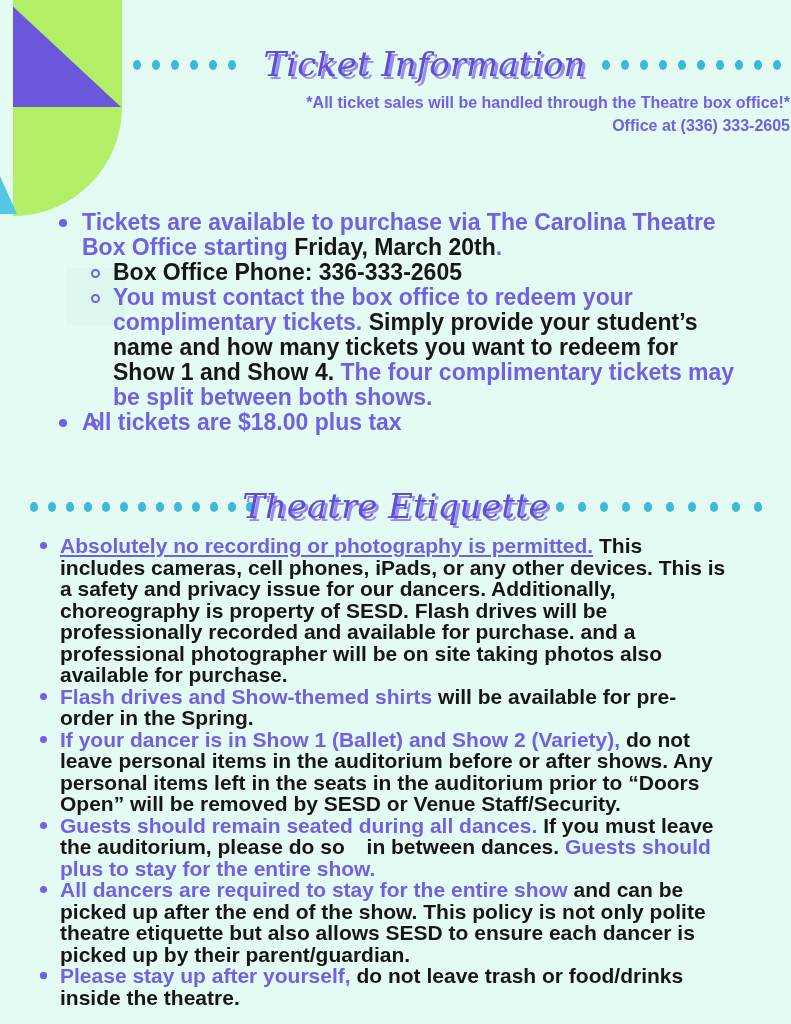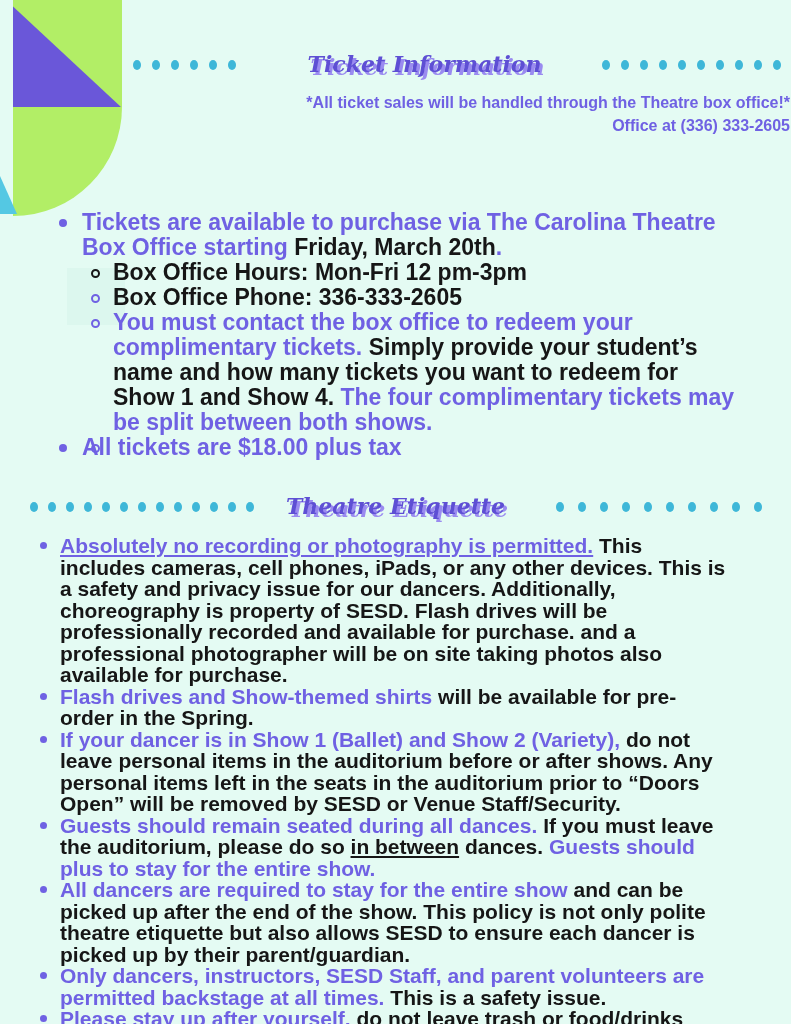--- a/index.html
+++ b/index.html
@@ -21,22 +21,22 @@
        clip-path:polygon(0 6%,100% 100%,0 100%);}
   .qc{left:13px;top:107px;width:109px;height:109px;background:var(--lime);
       border-radius:0 0 100% 0;}
   .edge{left:0;top:176px;width:17px;height:38px;background:var(--deco_cyan);
         clip-path:polygon(0 0,100% 100%,0 100%);z-index:2;}
   
   .heading-row{position:absolute;width:100%;height:46px;z-index:3;}
   .h1-row{top:42px;} .h2-row{top:484px;}
   .title{
     position:absolute;top:0;left:50%;transform:translateX(-50%);
-    font-family:"DejaVu Serif",serif;font-style:italic;font-weight:bold;
-    font-size:22px;line-height:44px;color:var(--heading_fill);
+    font-family:"DejaVu Serif",serif;font-style:italic;font-weight:normal;
+    font-size:34px;line-height:44px;color:var(--heading_fill);
     text-shadow:3px 3px 0 var(--heading_shadow);white-space:nowrap;
   }
   .h1-row .title{left:calc(50% + 29px);}
   .dots{position:absolute;top:18px;display:flex;gap:11px;align-items:center;}
   .h1-row .dots-left{left:133px;}  .h1-row .dots-right{right:10px;}
   .h2-row .dots-left{left:30px;gap:10px;} .h2-row .dots-right{right:29px;gap:14px;}
   .dot{width:8px;height:10px;border-radius:50%;background:var(--dot_teal);display:inline-block;}
   
   .subtitle{position:absolute;left:90px;top:91px;width:700px;text-align:right;z-index:3;}
   .subtitle p{color:var(--purple_text);font-size:16px;font-weight:bold;line-height:23px;}
@@ -54,21 +54,21 @@
   .marker{position:absolute;top:9px;display:inline-block;}
   .mk-filled{width:8px;height:8px;border-radius:50%;}
   .list2 .mk-filled{width:7px;height:7px;}
   .mk-filled.mc-purple{background:var(--purple_text);}
   .mk-hollow{width:9px;height:9px;border-radius:50%;background:transparent;}
   .mk-hollow.mc-purple{border:2px solid var(--purple_text);}
   .mk-hollow.mc-black{border:2px solid var(--black_text);}
   .sg-p{color:var(--purple_text);}
   .sg-b{color:var(--black_text);}
   .sg-pu{color:var(--purple_text);text-decoration:underline;}
-  .sg-bu{color:var(--black_text);text-decoration:underline;}
+  .sg-bu{color:var(--black_text);margin-left:16px;}
   
   .highlight{position:absolute;left:67px;top:268px;width:58px;height:57px;
              background:var(--highlight_box);z-index:2;}
 </style>
 </head>
 <body>
 
 <div class="deco sq"></div>
 <div class="deco tri"></div>
 <div class="deco qc"></div>
@@ -100,21 +100,20 @@
 
 <div class="subtitle">
   <p>*All ticket sales will be handled through the Theatre box office!*</p>
   <p>Office at (336) 333-2605</p>
 </div>
 
 <div class="highlight"></div>
 
 <ul class="list1">
     <li class="ind1"><span class="marker mk-filled mc-purple"></span><span><span class="sg-p">Tickets are available to purchase via The Carolina Theatre Box Office starting </span><span class="sg-b">Friday, March 20th</span><span class="sg-p">.</span></span></li>
-    <li class="ind2"><span class="marker mk-hollow mc-black"></span><span><span class="sg-b">Box Office Hours: Mon-Fri 12 pm-3pm</span></span></li>
     <li class="ind2"><span class="marker mk-hollow mc-purple"></span><span><span class="sg-b">Box Office Phone: 336-333-2605</span></span></li>
     <li class="ind2"><span class="marker mk-hollow mc-purple"></span><span><span class="sg-p">You must contact the box office to redeem your complimentary tickets. </span><span class="sg-b">Simply provide your student’s name and how many tickets you want to redeem for Show 1 and Show 4. </span><span class="sg-p">The four complimentary tickets may be split between both shows.</span></span></li>
     <li class="ind2"><span class="marker mk-hollow mc-purple"></span></li>
     <li class="ind1"><span class="marker mk-filled mc-purple"></span><span><span class="sg-p">All tickets are $18.00 plus tax</span></span></li>
   </ul>
 
 <div class="heading-row h2-row">
   <div class="dots dots-left">
       <span class="dot"></span>
       <span class="dot"></span>
@@ -144,15 +143,15 @@
       <span class="dot"></span>
     </div>
 </div>
 
 <ul class="list2">
     <li class="ind1"><span class="marker mk-filled mc-purple"></span><span><span class="sg-pu">Absolutely no recording or photography is permitted.</span><span class="sg-b"> This includes cameras, cell phones, iPads, or any other devices. This is a safety and privacy issue for our dancers. Additionally, choreography is property of SESD. Flash drives will be professionally recorded and available for purchase. and a professional photographer will be on site taking photos also available for purchase.</span></span></li>
     <li class="ind1"><span class="marker mk-filled mc-purple"></span><span><span class="sg-p">Flash drives and Show-themed shirts</span><span class="sg-b"> will be available for pre-order in the Spring.</span></span></li>
     <li class="ind1"><span class="marker mk-filled mc-purple"></span><span><span class="sg-p">If your dancer is in Show 1 (Ballet) and Show 2 (Variety),</span><span class="sg-b"> do not leave personal items in the auditorium before or after shows. Any personal items left in the seats in the auditorium prior to “Doors Open” will be removed by SESD or Venue Staff/Security.</span></span></li>
     <li class="ind1"><span class="marker mk-filled mc-purple"></span><span><span class="sg-p">Guests should remain seated during all dances.</span><span class="sg-b"> If you must leave the auditorium, please do so </span><span class="sg-bu">in between</span><span class="sg-b"> dances. </span><span class="sg-p">Guests should plus to stay for the entire show.</span></span></li>
     <li class="ind1"><span class="marker mk-filled mc-purple"></span><span><span class="sg-p">All dancers are required to stay for the entire show</span><span class="sg-b"> and can be picked up after the end of the show. This policy is not only polite theatre etiquette but also allows SESD to ensure each dancer is picked up by their parent/guardian.</span></span></li>
-    <li class="ind1"><span class="marker mk-filled mc-purple"></span><span><span class="sg-p">Only dancers, instructors, SESD Staff, and parent volunteers are permitted backstage at all times.</span><span class="sg-b"> This is a safety issue.</span></span></li>
+    <li class="ind1"><span class="marker mk-filled mc-purple"></span></li>
     <li class="ind1"><span class="marker mk-filled mc-purple"></span><span><span class="sg-p">Please stay up after yourself,</span><span class="sg-b"> do not leave trash or food/drinks inside the theatre.</span></span></li>
   </ul>
 
 </body></html>

